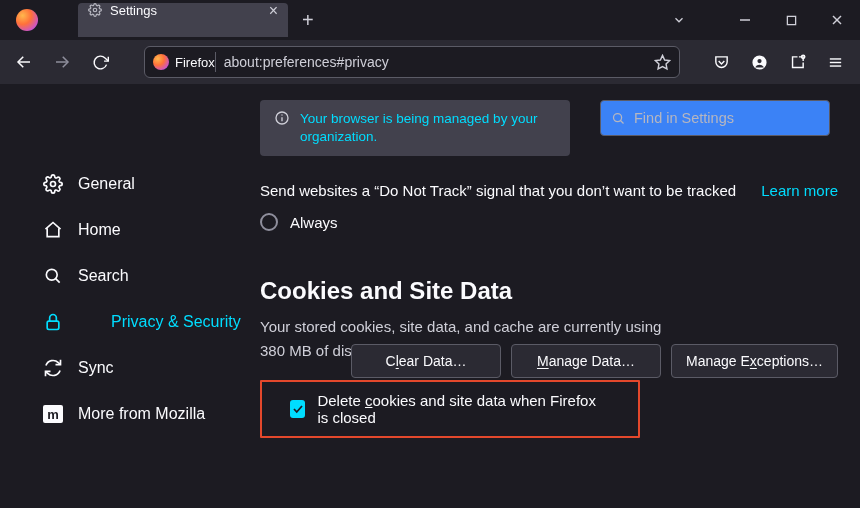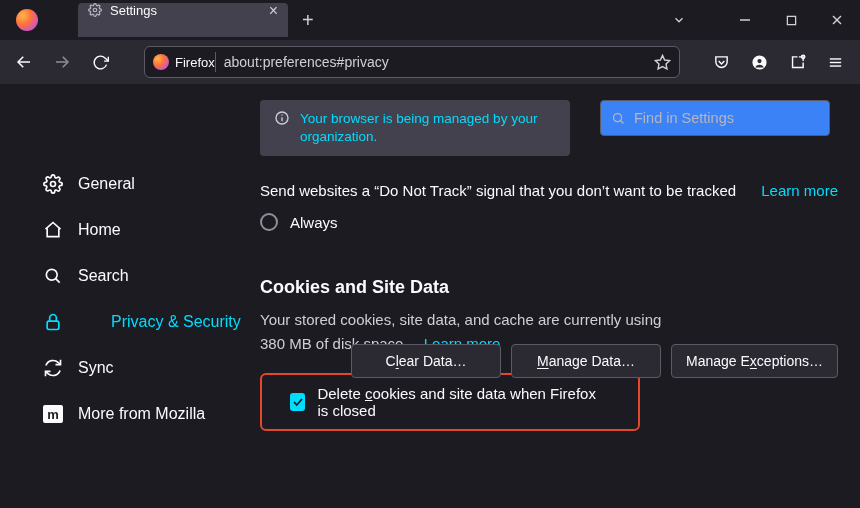--- a/index.html
+++ b/index.html
@@ -50,29 +50,29 @@
   .row-flex { display:flex; align-items:flex-start; }
   .dnt-text { font-size:15px; color:#fbfbfe; }
   .link { color:#00ddff; font-size:15px; }
   .learn-right { margin-left:auto; }
 
   .radio-row { display:flex; align-items:flex-end; gap:12px; margin-top:14px; font-size:15px; }
   .radio { width:18px; height:18px; border-radius:50%; border:2px solid #8f8f9d; display:inline-block; position:relative;}
   .radio.checked { border-color:#00ddff; }
   .radio.checked::after { content:""; position:absolute; inset:3px; background:#00ddff; border-radius:50%; }
 
-  .section-head { font-size:18px; font-weight:600; margin-top:46px; }
+  .section-head { font-size:24px; font-weight:600; margin-top:46px; }
   .section-desc { font-size:15px; color:#cfcfd8; margin-top:10px; line-height:1.55; max-width:420px;}
   .section-desc .link { font-size:15px; margin-left:12px;}
 
   .btn-col { position:absolute; right:22px; top:260px; display:flex; flex-direction:row; gap:10px; }
   .btn { background:#2b2a33; border:1px solid #5b5b66; color:#fbfbfe; font-size:14px; padding:8px 14px; border-radius:4px; min-width:150px; text-align:center;}
   .btn u { text-decoration:underline; text-underline-offset:2px;}
 
-  .highlight-box { border:2px solid #e3482c; padding:10px 28px; margin-top:18px; width:380px; border-radius:6px;}
+  .highlight-box { border:2px solid #e3482c; padding:10px 28px; margin-top:18px; width:380px; border-radius:1px;}
   .check-row { display:flex; align-items:center; gap:12px; font-size:15px; }
   .checkbox { width:18px; height:18px; background:#00ddff; border-radius:3px; display:flex; align-items:center; justify-content:center;}
   .checkbox svg { width:12px; height:12px; }
 
   svg { display:block; }
 </style>
 </head>
 <body>
 
 <div class="titlebar">

